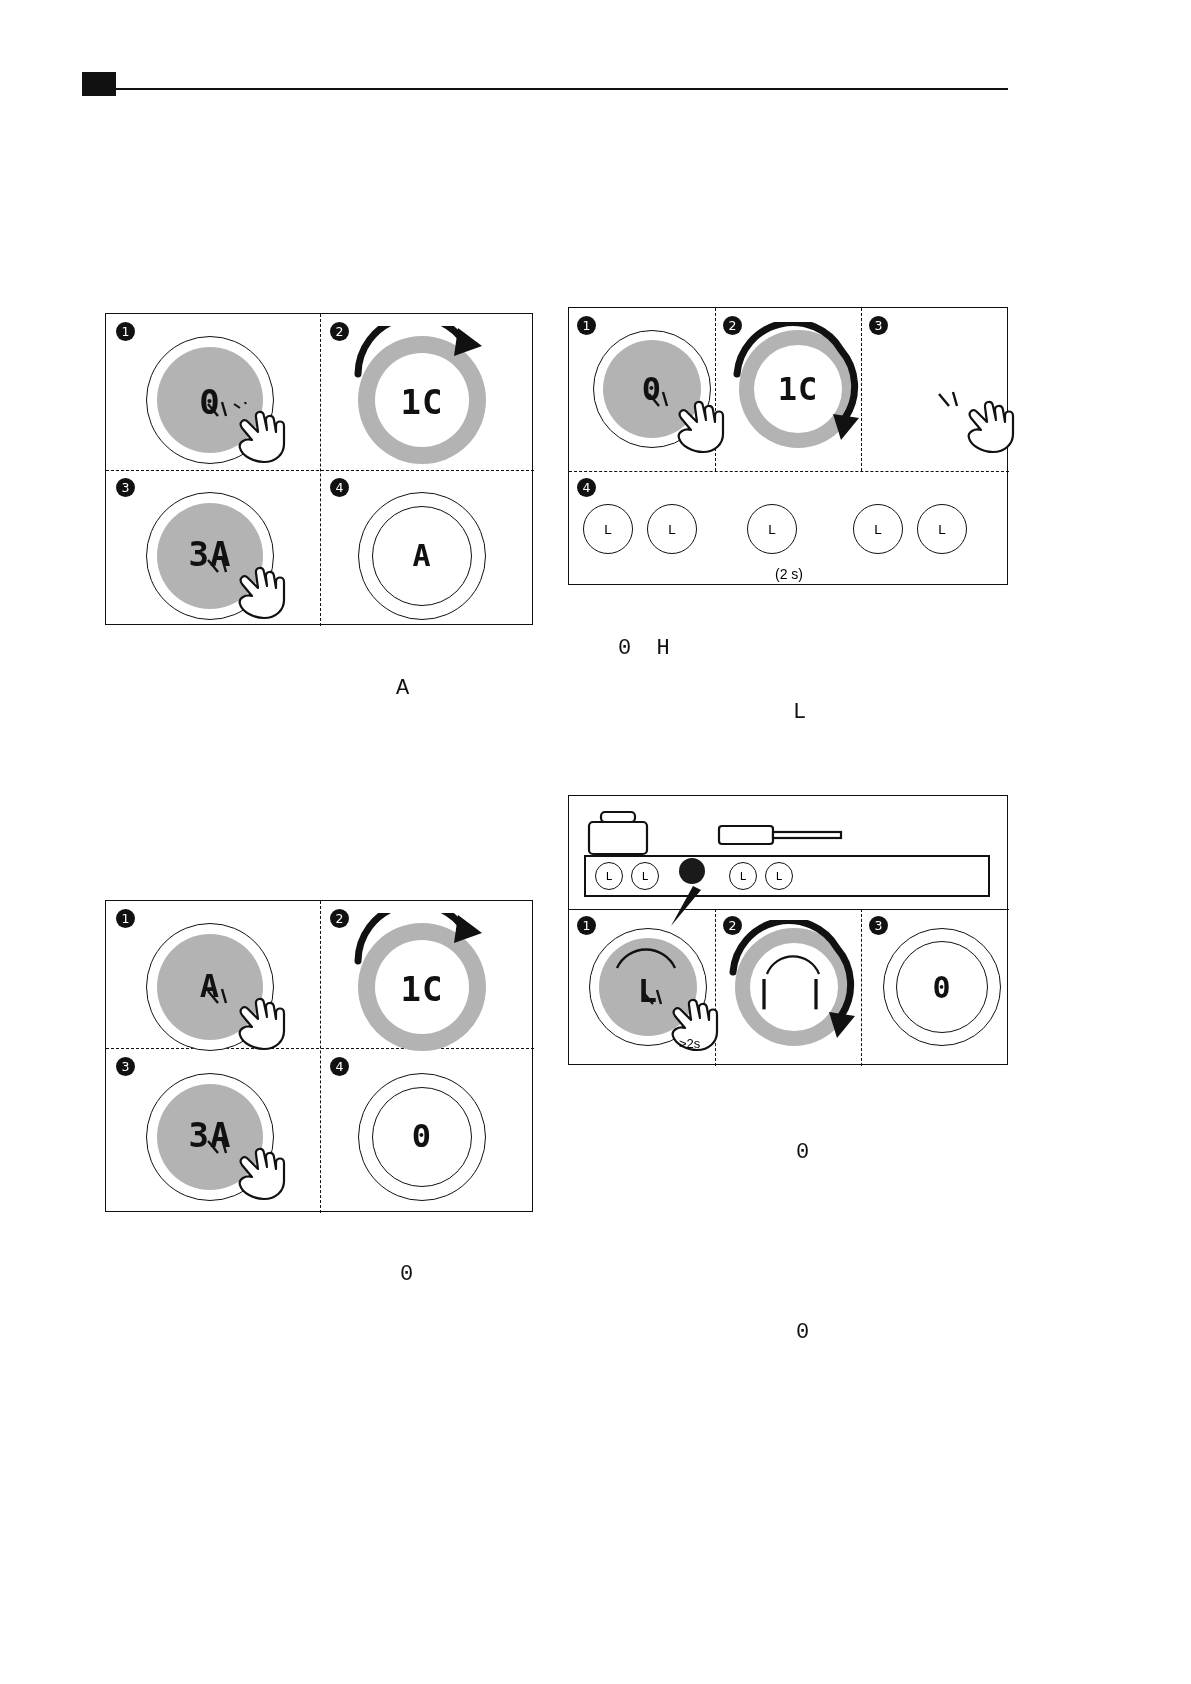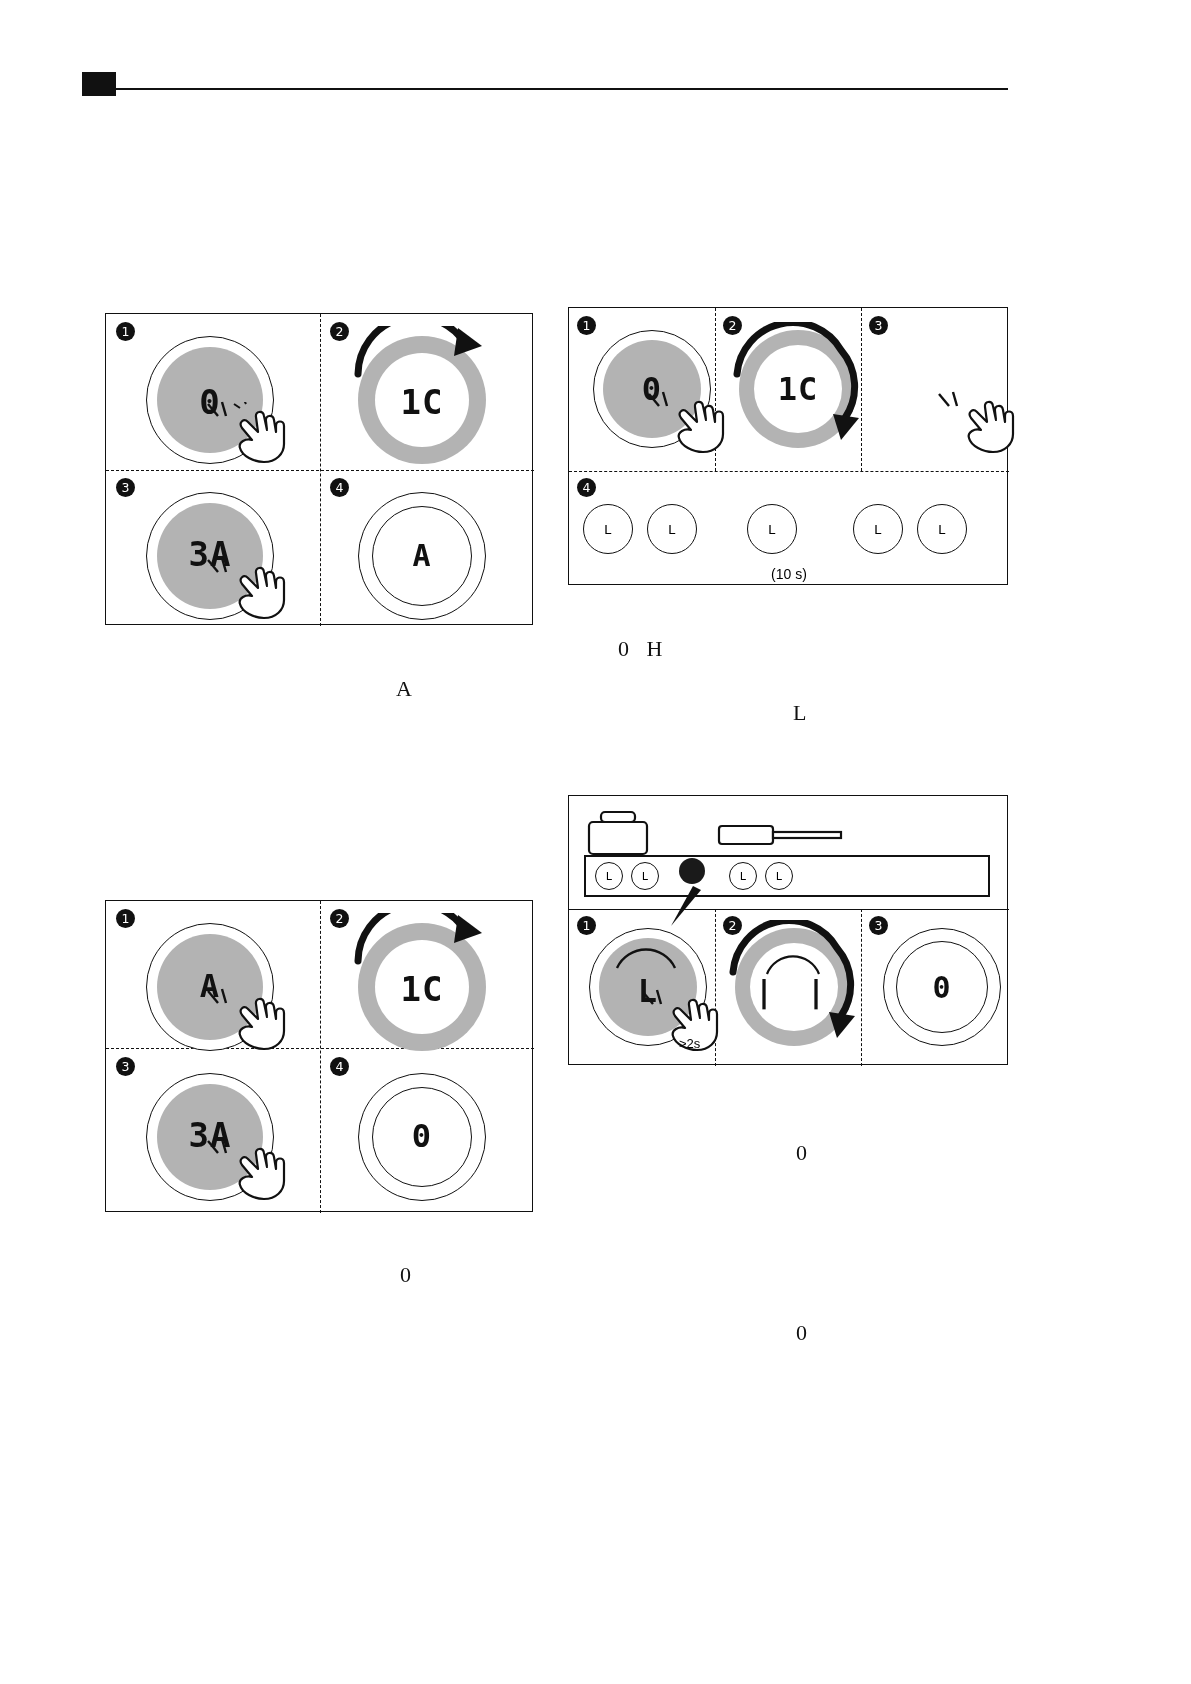--- a/index.html
+++ b/index.html
@@ -28,21 +28,21 @@
   .seg{position:absolute;font-family:"DejaVu Sans Mono",monospace;font-weight:700;
        letter-spacing:1px;text-align:center;color:#111;}
 
   
   .knob-s{position:absolute;border-radius:50%;border:1.6px solid #111;background:#fff;box-sizing:border-box;}
   .knob-s span{position:absolute;left:0;right:0;top:50%;transform:translateY(-50%);
        text-align:center;font-family:"DejaVu Sans Mono",monospace;font-size:13px;}
 
   .caption{position:absolute;font-size:14px;font-family:"Liberation Sans",sans-serif;}
 
-  .glyph{position:absolute;font-family:Liberation Serif, serif;font-size:20px;color:#111;}
+  .glyph{position:absolute;font-family:Liberation Mono, monospace;font-size:20px;color:#111;}
 
   
   .hand{position:absolute;width:56px;height:62px;}
   .hand svg{display:block;}
 
   
   .arrow{position:absolute;}
 </style>
 </head>
 <body>
@@ -163,21 +163,21 @@
     </div>
     <div class="knob-s" style="left:178px;top:196px;width:50px;height:50px;">
       <span>L</span>
     </div>
     <div class="knob-s" style="left:284px;top:196px;width:50px;height:50px;">
       <span>L</span>
     </div>
     <div class="knob-s" style="left:348px;top:196px;width:50px;height:50px;">
       <span>L</span>
     </div>
-    <div class="caption" style="left:0;top:258px;width:440px;text-align:center;">(10 s)</div>
+    <div class="caption" style="left:0;top:258px;width:440px;text-align:center;">(2 s)</div>
   </div>
 
   <div class="glyph" style="left:618px;top:636px;font-size:22px;letter-spacing:6px;">0  H</div>
   <div class="glyph" style="left:793px;top:700px;font-size:22px;">L</div>
 
   <div class="fig" style="left:105px;top:900px;width:428px;height:312px;">
     <div class="divider-v" style="left:214px;top:0;height:312px;"></div>
     <div class="divider-h" style="left:0;top:147px;width:428px;"></div>
 
     <div class="badge" style="left:10px;top:8px;">1</div>

